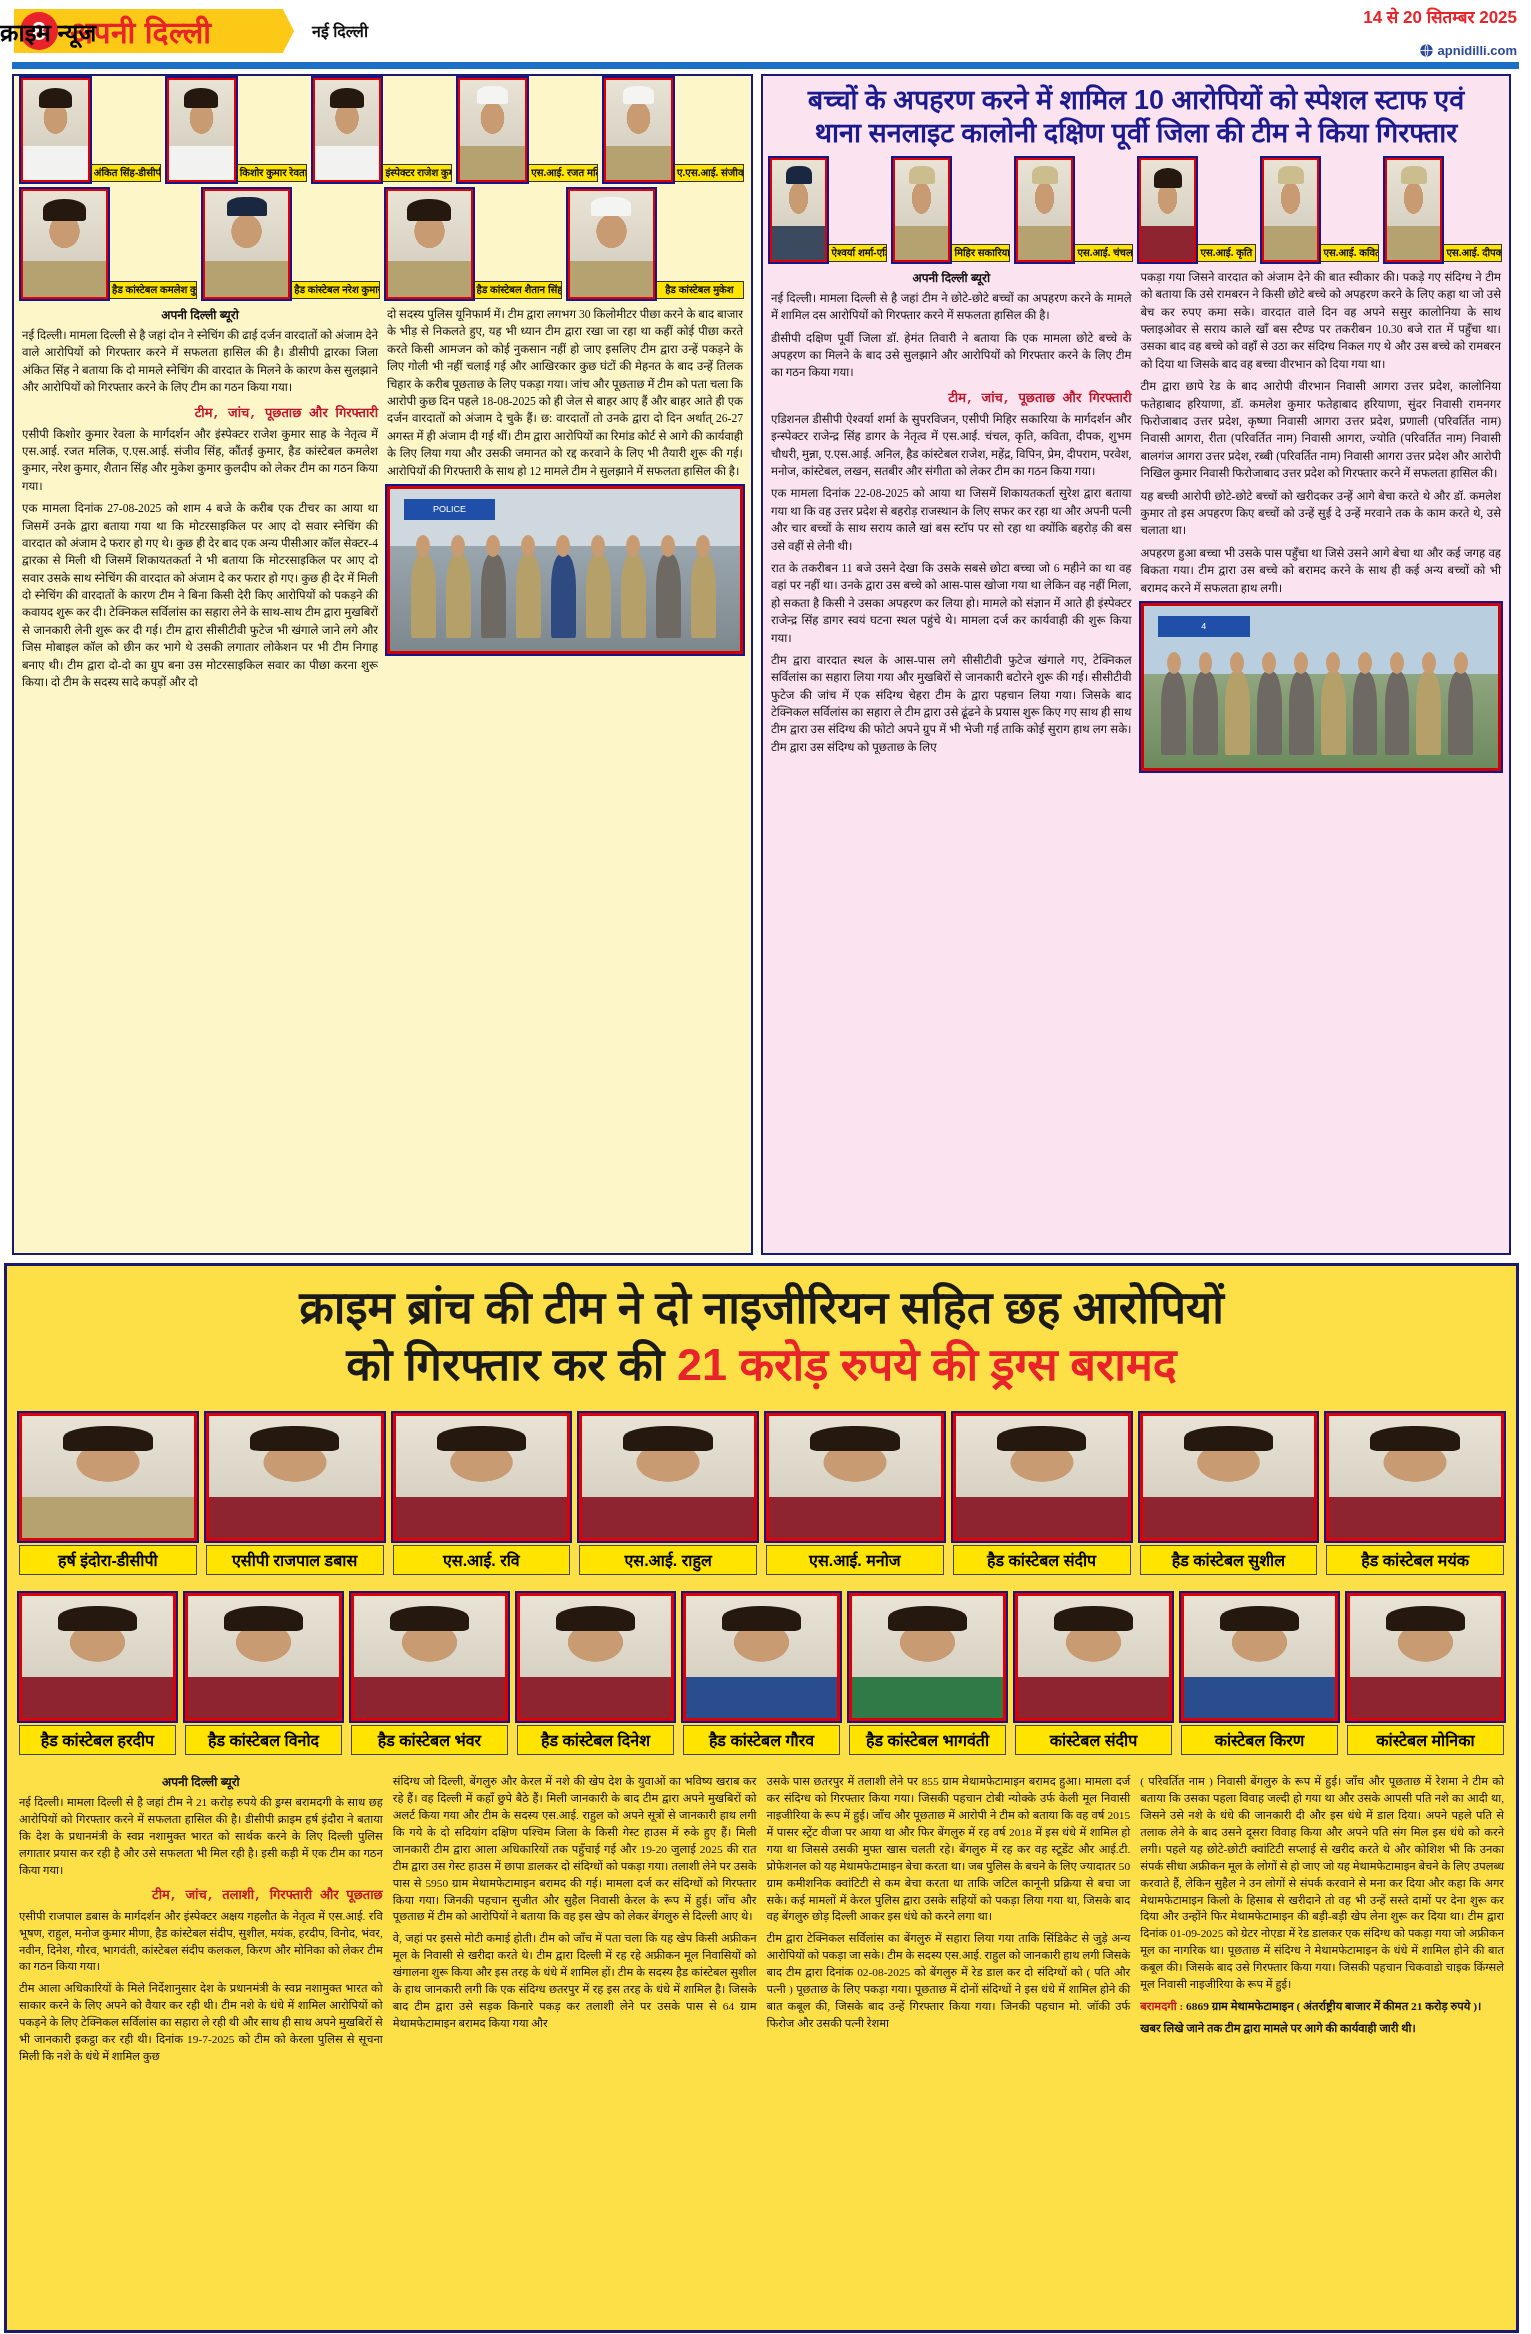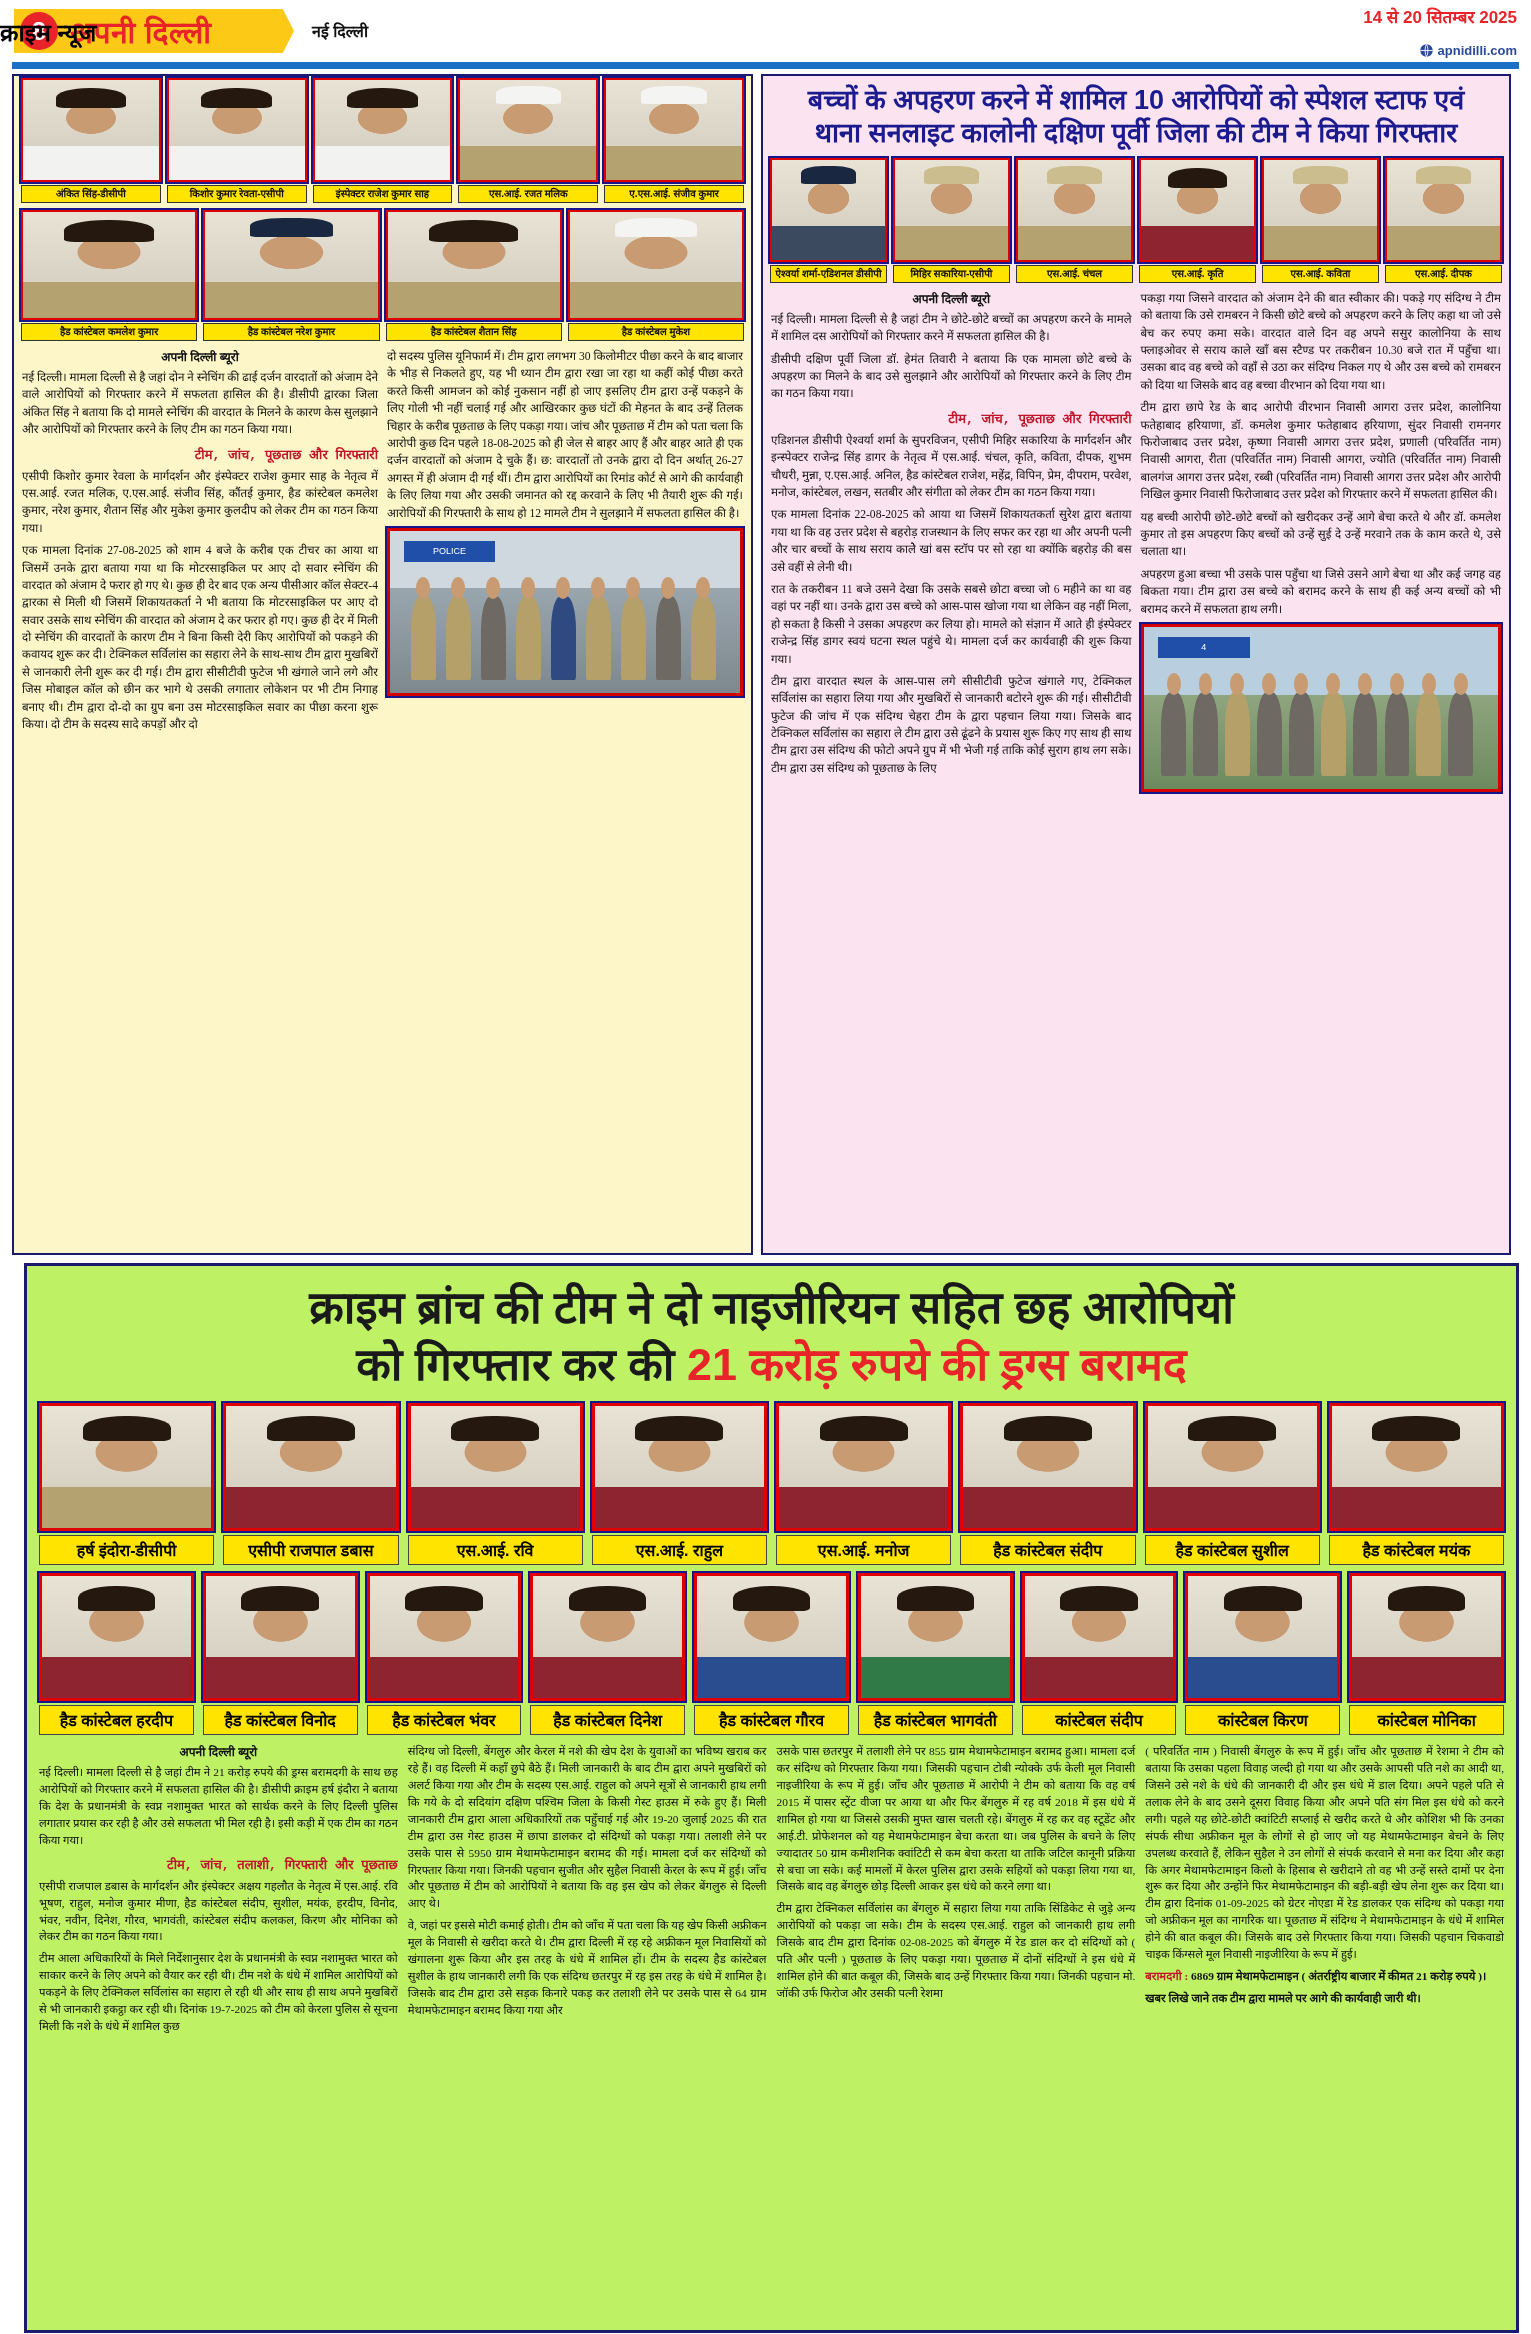--- a/index.html
+++ b/index.html
@@ -70,21 +70,21 @@
 
   .headline {
     text-align: center; color: #e8232a; font-weight: bold;
     line-height: 1.22; padding: 8px 10px 6px 10px;
     font-size: 27px;
   }
   .art-right .headline { color: #1b1b8f; }
 
   
   .photo-grid { display: flex; gap: 6px; padding: 2px 7px 0 7px; justify-content: center; }
-  .photo-cell { flex: 1 1 0; display: flex; flex-direction: column; align-items: center; min-width: 0; }
+  .photo-cell { flex: 1 1 0; display: flex; align-items: flex-end; min-width: 0; }
   .photo-frame {
     width: 100%; height: 104px;
     border: 2px solid #e00000;
     outline: 2px solid #16168c;
     background: #cfd4d8;
     position: relative; overflow: hidden;
   }
   .photo-frame.tall { height: 110px; }
   .ph-face {
     position: absolute; inset: 0;
@@ -169,26 +169,26 @@
     height: 26%; background: #c89b72; border-radius: 50%;
   }
   .scene-banner {
     position: absolute; top: 6%; left: 4%; width: 26%; height: 13%;
     background: #1f4fa8; color: #fff; font-size: 9px;
     display: flex; align-items: center; justify-content: center;
   }
 
   
   .feature {
-    margin: 8px 12px 0 24px;
+    margin: 8px 12px 0 4px;
     border: 3px solid #1a1a6e;
-    background: #bef264;
+    background: #fde047;
     padding: 8px 8px 6px 8px;
     height: 1070px;
-    display: flex; flex-direction: column;
+    display: flex; flex-direction: column; gap: 10px;
   }
   .feature-headline {
     text-align: center; font-size: 45px; font-weight: bold;
     color: #1a1a1a; line-height: 1.26; padding: 6px 10px 10px 10px;
   }
   .feature-headline .red { color: #e8232a; }
 
   .feat-grid { display: flex; gap: 9px; padding: 0 4px; }
   .feat-cell { flex: 1 1 0; display: flex; flex-direction: column; align-items: center; min-width: 0; }
   .feat-photo {

